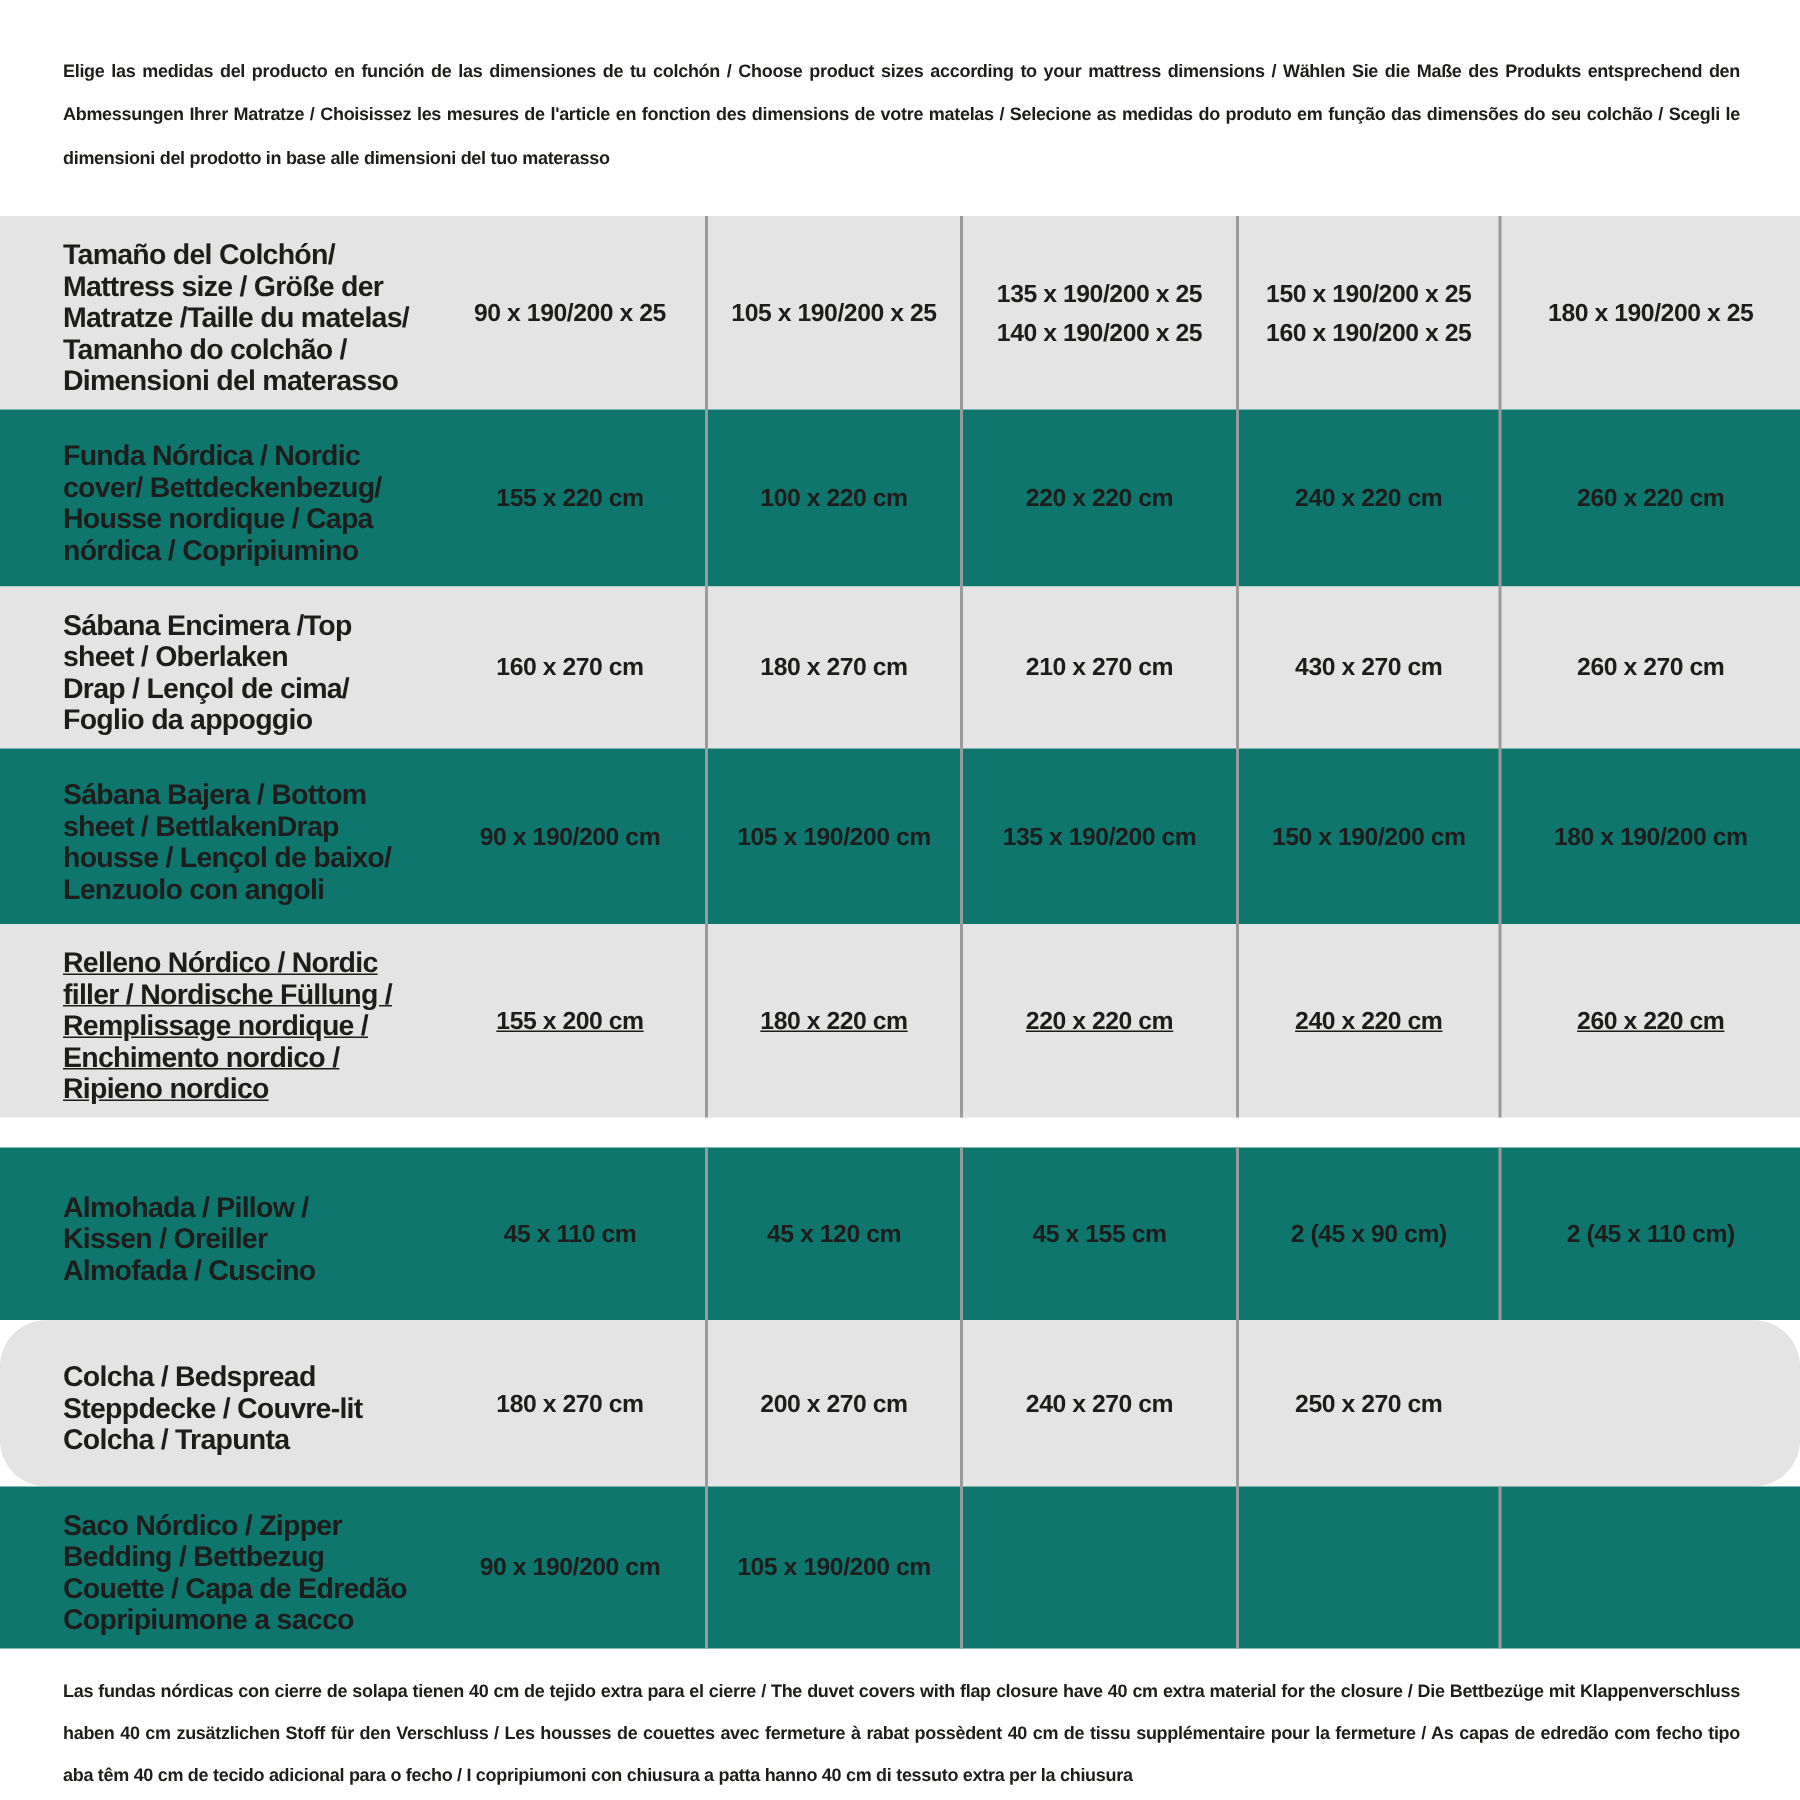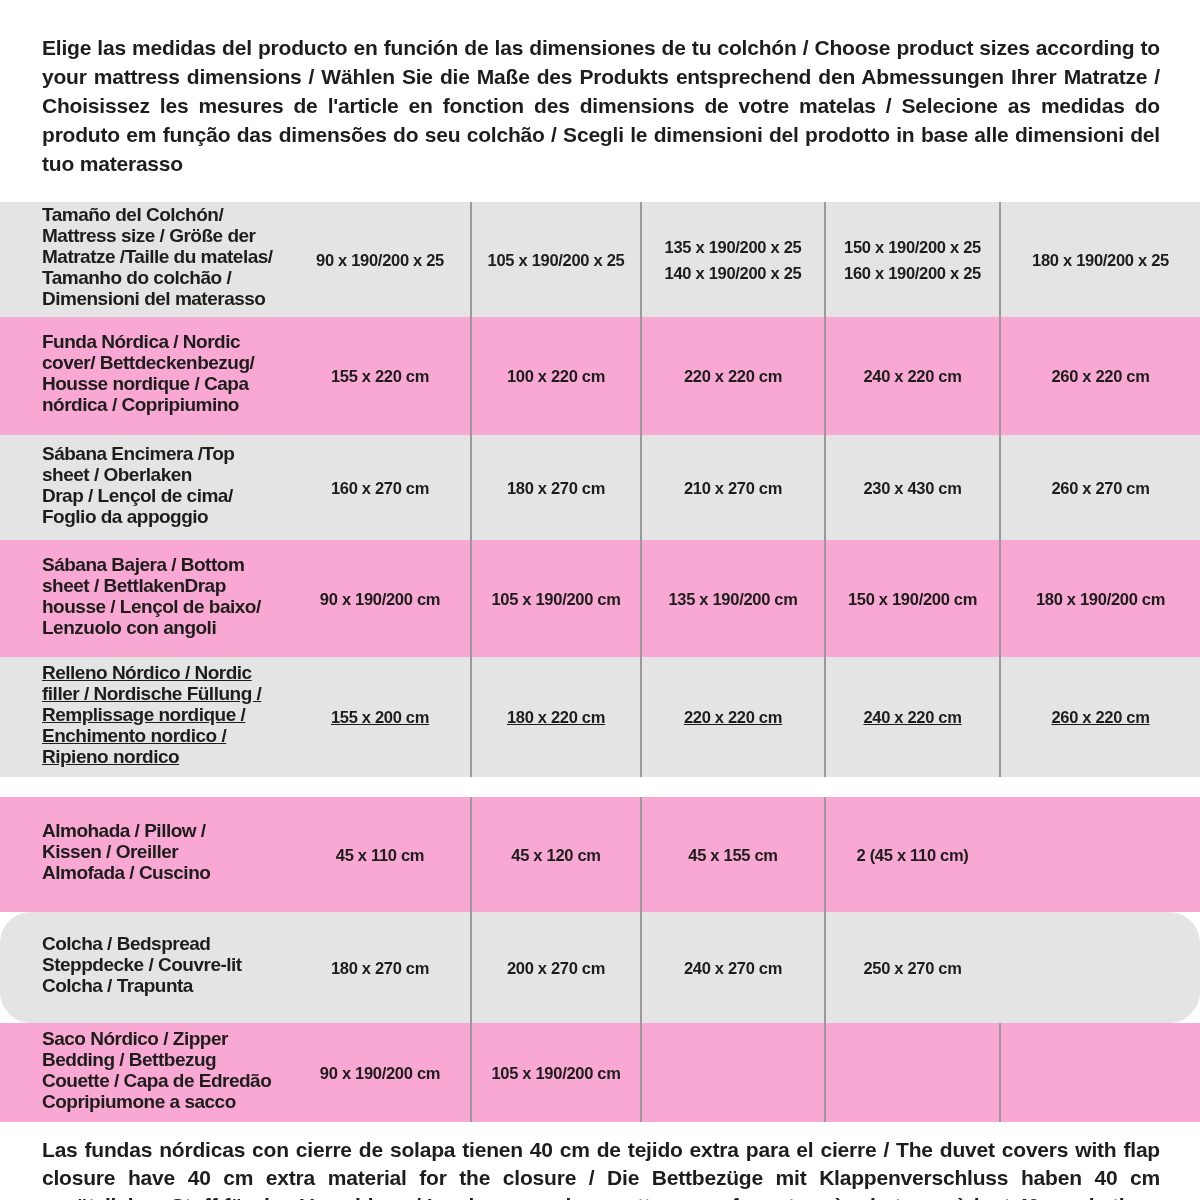--- a/index.html
+++ b/index.html
@@ -7,46 +7,46 @@
   body {
     font-family: "Liberation Sans", sans-serif;
     font-weight: 700;
     color: #1d1d1b;
     -webkit-font-smoothing: antialiased;
   }
   .page { width: 1200px; min-height: 1200px; padding-top: 33px; }
 
   .intro, .footnote {
     margin: 0 40px 0 42px;
-    font-size: 21px;
+    font-size: 12px;
     letter-spacing: -0.2px;
     text-align: justify;
     text-align-last: left;
   }
   .intro { line-height: 29px; margin-bottom: 24px; }
   .footnote { line-height: 28px; margin-top: 14px; }
 
   .size-table { width: 1200px; }
   .row {
     display: grid;
     grid-template-columns: 290px 180px 170px 184px 175px 201px;
-    background: #f9a8d4;
+    background: #0f766e;
   }
   .row:nth-child(odd) { background: #e4e4e4; }
   .cell {
     display: flex;
     align-items: center;
     white-space: pre-line;
   }
   
   .cell:nth-child(n+3) { border-left: 2px solid #9a9a9a; }
 
   .cell.label {
     justify-content: flex-start;
-    padding: 2px 6px 8px 42px;
+    padding: 16px 6px 8px 42px;
     font-size: 19px;
     line-height: 21px;
     letter-spacing: -0.5px;
   }
   .cell.value {
     justify-content: center;
     text-align: center;
     font-size: 16.5px;
     line-height: 26px;
     letter-spacing: -0.3px;
@@ -99,21 +99,21 @@
     </div>
 
     <div class="row r3">
       <div class="cell label">Sábana Encimera /Top
 sheet / Oberlaken
 Drap / Lençol de cima/
 Foglio da appoggio</div>
       <div class="cell value">160 x 270 cm</div>
       <div class="cell value">180 x 270 cm</div>
       <div class="cell value">210 x 270 cm</div>
-      <div class="cell value">230 x 430 cm</div>
+      <div class="cell value">430 x 270 cm</div>
       <div class="cell value">260 x 270 cm</div>
     </div>
 
     <div class="row r4">
       <div class="cell label">Sábana Bajera / Bottom
 sheet / BettlakenDrap
 housse / Lençol de baixo/
 Lenzuolo con angoli</div>
       <div class="cell value">90 x 190/200 cm</div>
       <div class="cell value">105 x 190/200 cm</div>
@@ -135,20 +135,21 @@
       <div class="cell value">260 x 220 cm</div>
     </div>
 
     <div class="row r6">
       <div class="cell label">Almohada / Pillow /
 Kissen / Oreiller
 Almofada / Cuscino</div>
       <div class="cell value">45 x 110 cm</div>
       <div class="cell value">45 x 120 cm</div>
       <div class="cell value">45 x 155 cm</div>
+      <div class="cell value">2 (45 x 90 cm)</div>
       <div class="cell value">2 (45 x 110 cm)</div>
     </div>
 
     <div class="row r7">
       <div class="cell label">Colcha / Bedspread
 Steppdecke / Couvre-lit
 Colcha / Trapunta</div>
       <div class="cell value">180 x 270 cm</div>
       <div class="cell value">200 x 270 cm</div>
       <div class="cell value">240 x 270 cm</div>

